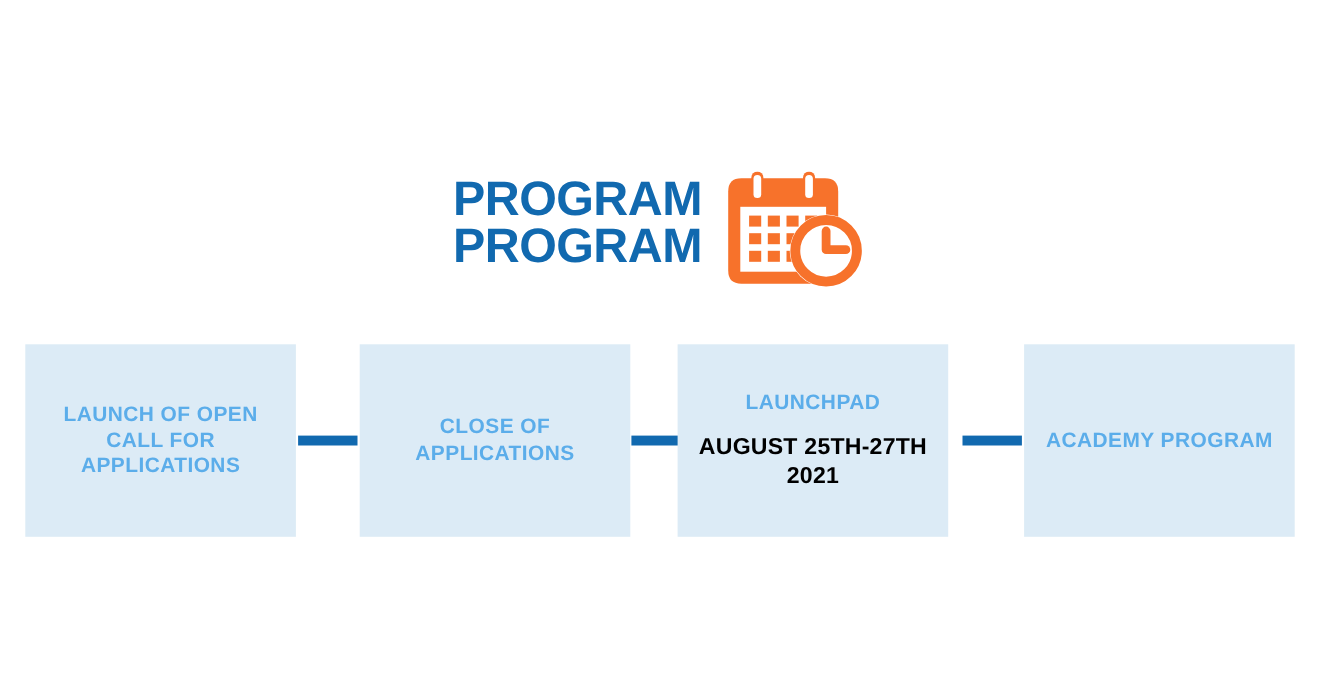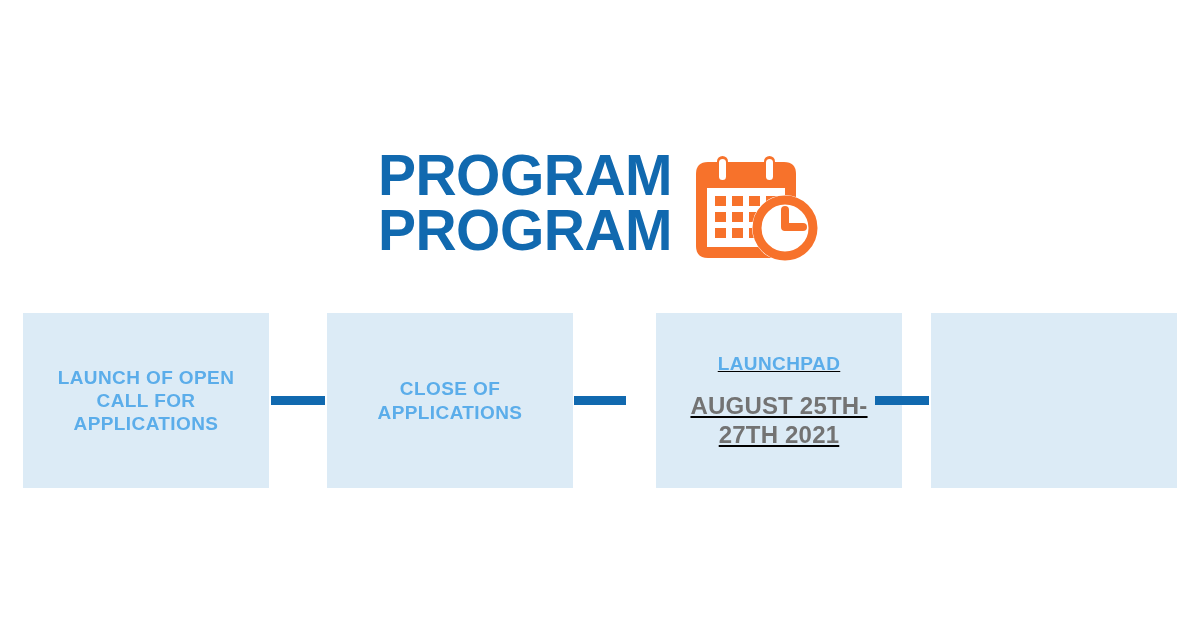--- a/index.html
+++ b/index.html
@@ -21,21 +21,21 @@
     left: 0;
     top: 128px;
     width: 1200px;
     height: 150px;
     display: flex;
     align-items: center;
     justify-content: center;
     gap: 18px;
   }
   .title {
-    font-size: 57px;
+    font-size: 44px;
     font-weight: bold;
     color: #1169af;
     line-height: 0.97;
     letter-spacing: -0.5px;
     text-align: center;
     white-space: nowrap;
   }
   .title .line {
     display: block;
   }
@@ -65,35 +65,35 @@
     box-sizing: border-box;
     display: flex;
     flex-direction: column;
     align-items: center;
     justify-content: center;
     padding: 0 10px;
     text-align: center;
   }
   .tl-box.b1 { left: 23px; }
   .tl-box.b2 { left: 327px; align-items: center; }
-  .tl-box.b3 { left: 656px; text-decoration: underline; }
+  .tl-box.b3 { left: 616px; }
   .tl-box.b4 { left: 931px; }
 
   .tl-label {
     font-size: 19px;
     font-weight: bold;
     color: #5badea;
     line-height: 1.22;
     letter-spacing: 0.4px;
     text-transform: uppercase;
   }
   .tl-date {
-    font-size: 24px;
+    font-size: 21px;
     font-weight: bold;
-    color: #737373;
+    color: #000000;
     line-height: 1.22;
     letter-spacing: 0.2px;
     text-transform: uppercase;
     margin-top: 16px;
   }
 
   .connector {
     position: absolute;
     top: 83px;
     height: 9px;
@@ -164,15 +164,16 @@
   <div class="connector c2"></div>
 
   <div class="tl-box b3">
     <div class="tl-label">LAUNCHPAD</div>
     <div class="tl-date">AUGUST 25TH-27TH 2021</div>
   </div>
 
   <div class="connector c3"></div>
 
   <div class="tl-box b4">
+    <div class="tl-label">ACADEMY PROGRAM</div>
   </div>
 
 </div>
 
 </body></html>

